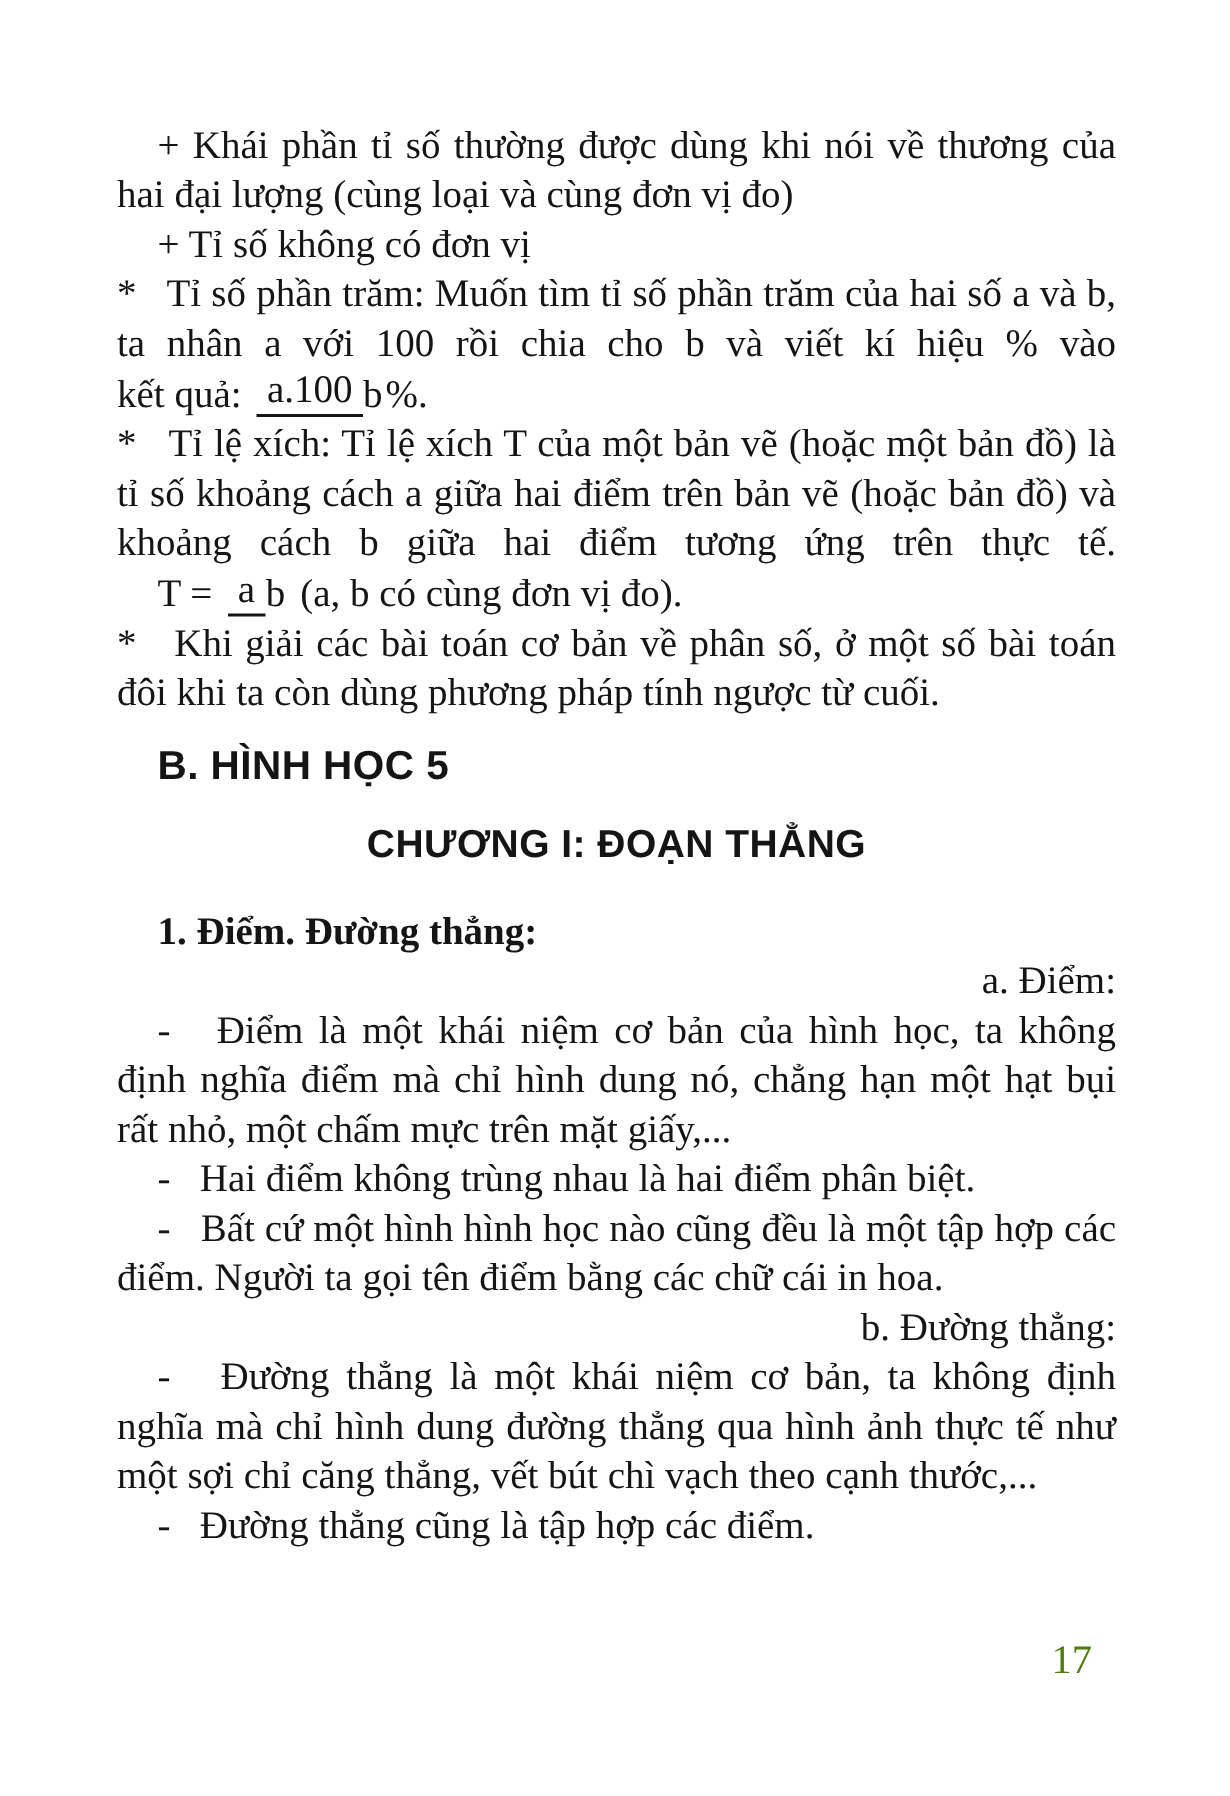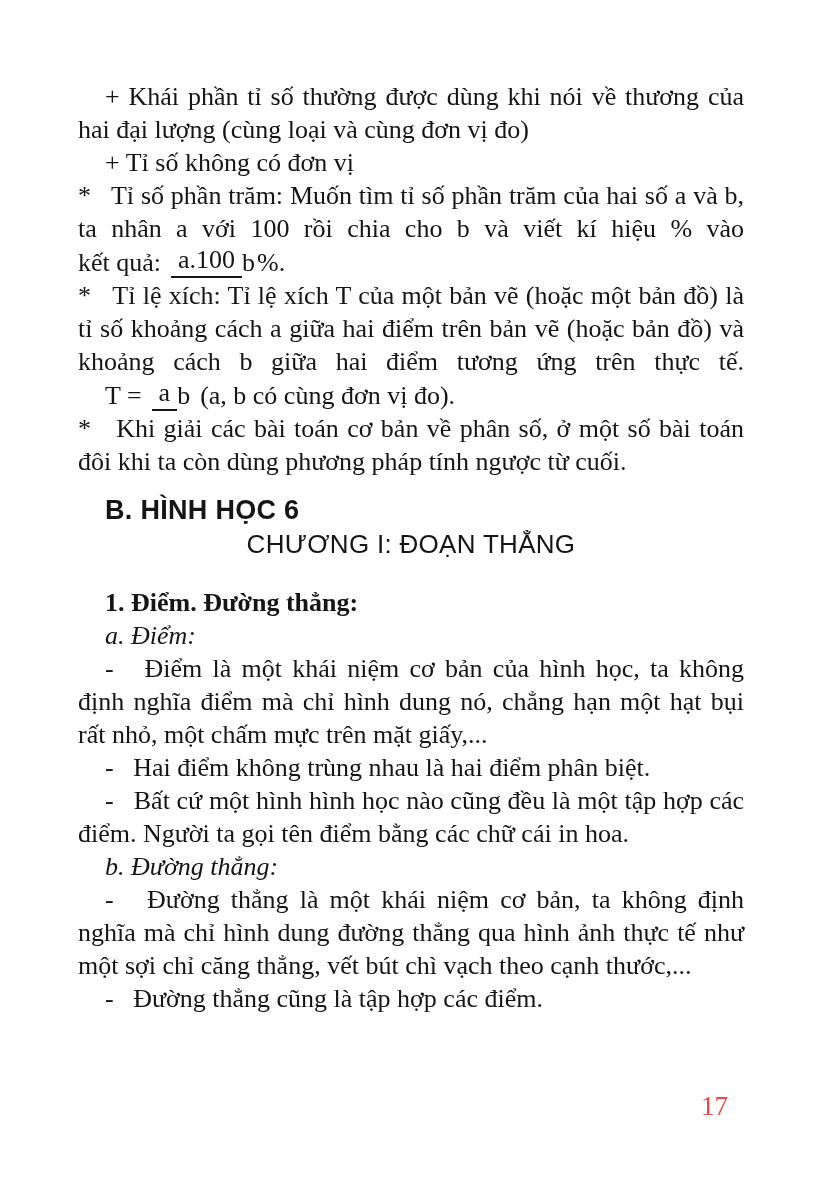--- a/index.html
+++ b/index.html
@@ -42,42 +42,42 @@
     font-family: "Liberation Sans", "DejaVu Sans", sans-serif;
     font-weight: bold;
     font-size: 27px;
     line-height: 32px;
     letter-spacing: 0.3px;
     margin: 16px 0 0 27px;
     text-align: left;
   }
   .chapter-heading {
     font-family: "Liberation Sans", "DejaVu Sans", sans-serif;
-    font-weight: normal;
+    font-weight: bold;
     font-size: 26px;
     line-height: 32px;
     letter-spacing: 0.3px;
     text-align: center;
     text-align-last: center;
-    margin-top: 2px;
+    margin-top: 20px;
   }
   .section-title {
     font-weight: bold;
     text-indent: 27px;
     margin-top: 26px;
     text-align: left;
   }
-  .italic-sub { font-style: italic; text-indent: 27px; text-align: left; }
+  .italic-sub { text-indent: 27px; text-align: right; }
   .page-number {
     position: absolute;
     left: 701px;
     top: 1090px;
     font-size: 27px;
     line-height: 33px;
-    color: #ef4444;
+    color: #4d7c0f;
   }
 </style>
 </head>
 <body>
 
 <div class="page">
   <main class="content">
 
     <p class="indent">+ Khái phần tỉ số thường được dùng khi nói về thương của hai đại lượng (cùng loại và cùng đơn vị đo)</p>
     <p class="indent">+ Tỉ số không có đơn vị</p>
@@ -99,21 +99,21 @@
       <span>T =</span>
       <span class="frac">
         <span class="num">a</span>
         <span class="den">b</span>
       </span>
       <span class="formula-note">(a, b có cùng đơn vị đo).</span>
     </div>
 
     <p>*&nbsp;&nbsp; Khi giải các bài toán cơ bản về phân số, ở một số bài toán đôi khi ta còn dùng phương pháp tính ngược từ cuối.</p>
 
-    <h2 class="heading-b">B. HÌNH HỌC 6</h2>
+    <h2 class="heading-b">B. HÌNH HỌC 5</h2>
     <h3 class="chapter-heading">CHƯƠNG I: ĐOẠN THẲNG</h3>
 
     <p class="section-title">1. Điểm. Đường thẳng:</p>
     <p class="italic-sub">a. Điểm:</p>
 
     <p class="indent">-&nbsp;&nbsp; Điểm là một khái niệm cơ bản của hình học, ta không định nghĩa điểm mà chỉ hình dung nó, chẳng hạn một hạt bụi rất nhỏ, một chấm mực trên mặt giấy,...</p>
     <p class="indent">-&nbsp;&nbsp; Hai điểm không trùng nhau là hai điểm phân biệt.</p>
     <p class="indent">-&nbsp;&nbsp; Bất cứ một hình hình học nào cũng đều là một tập hợp các điểm. Người ta gọi tên điểm bằng các chữ cái in hoa.</p>
 
     <p class="italic-sub">b. Đường thẳng:</p>

